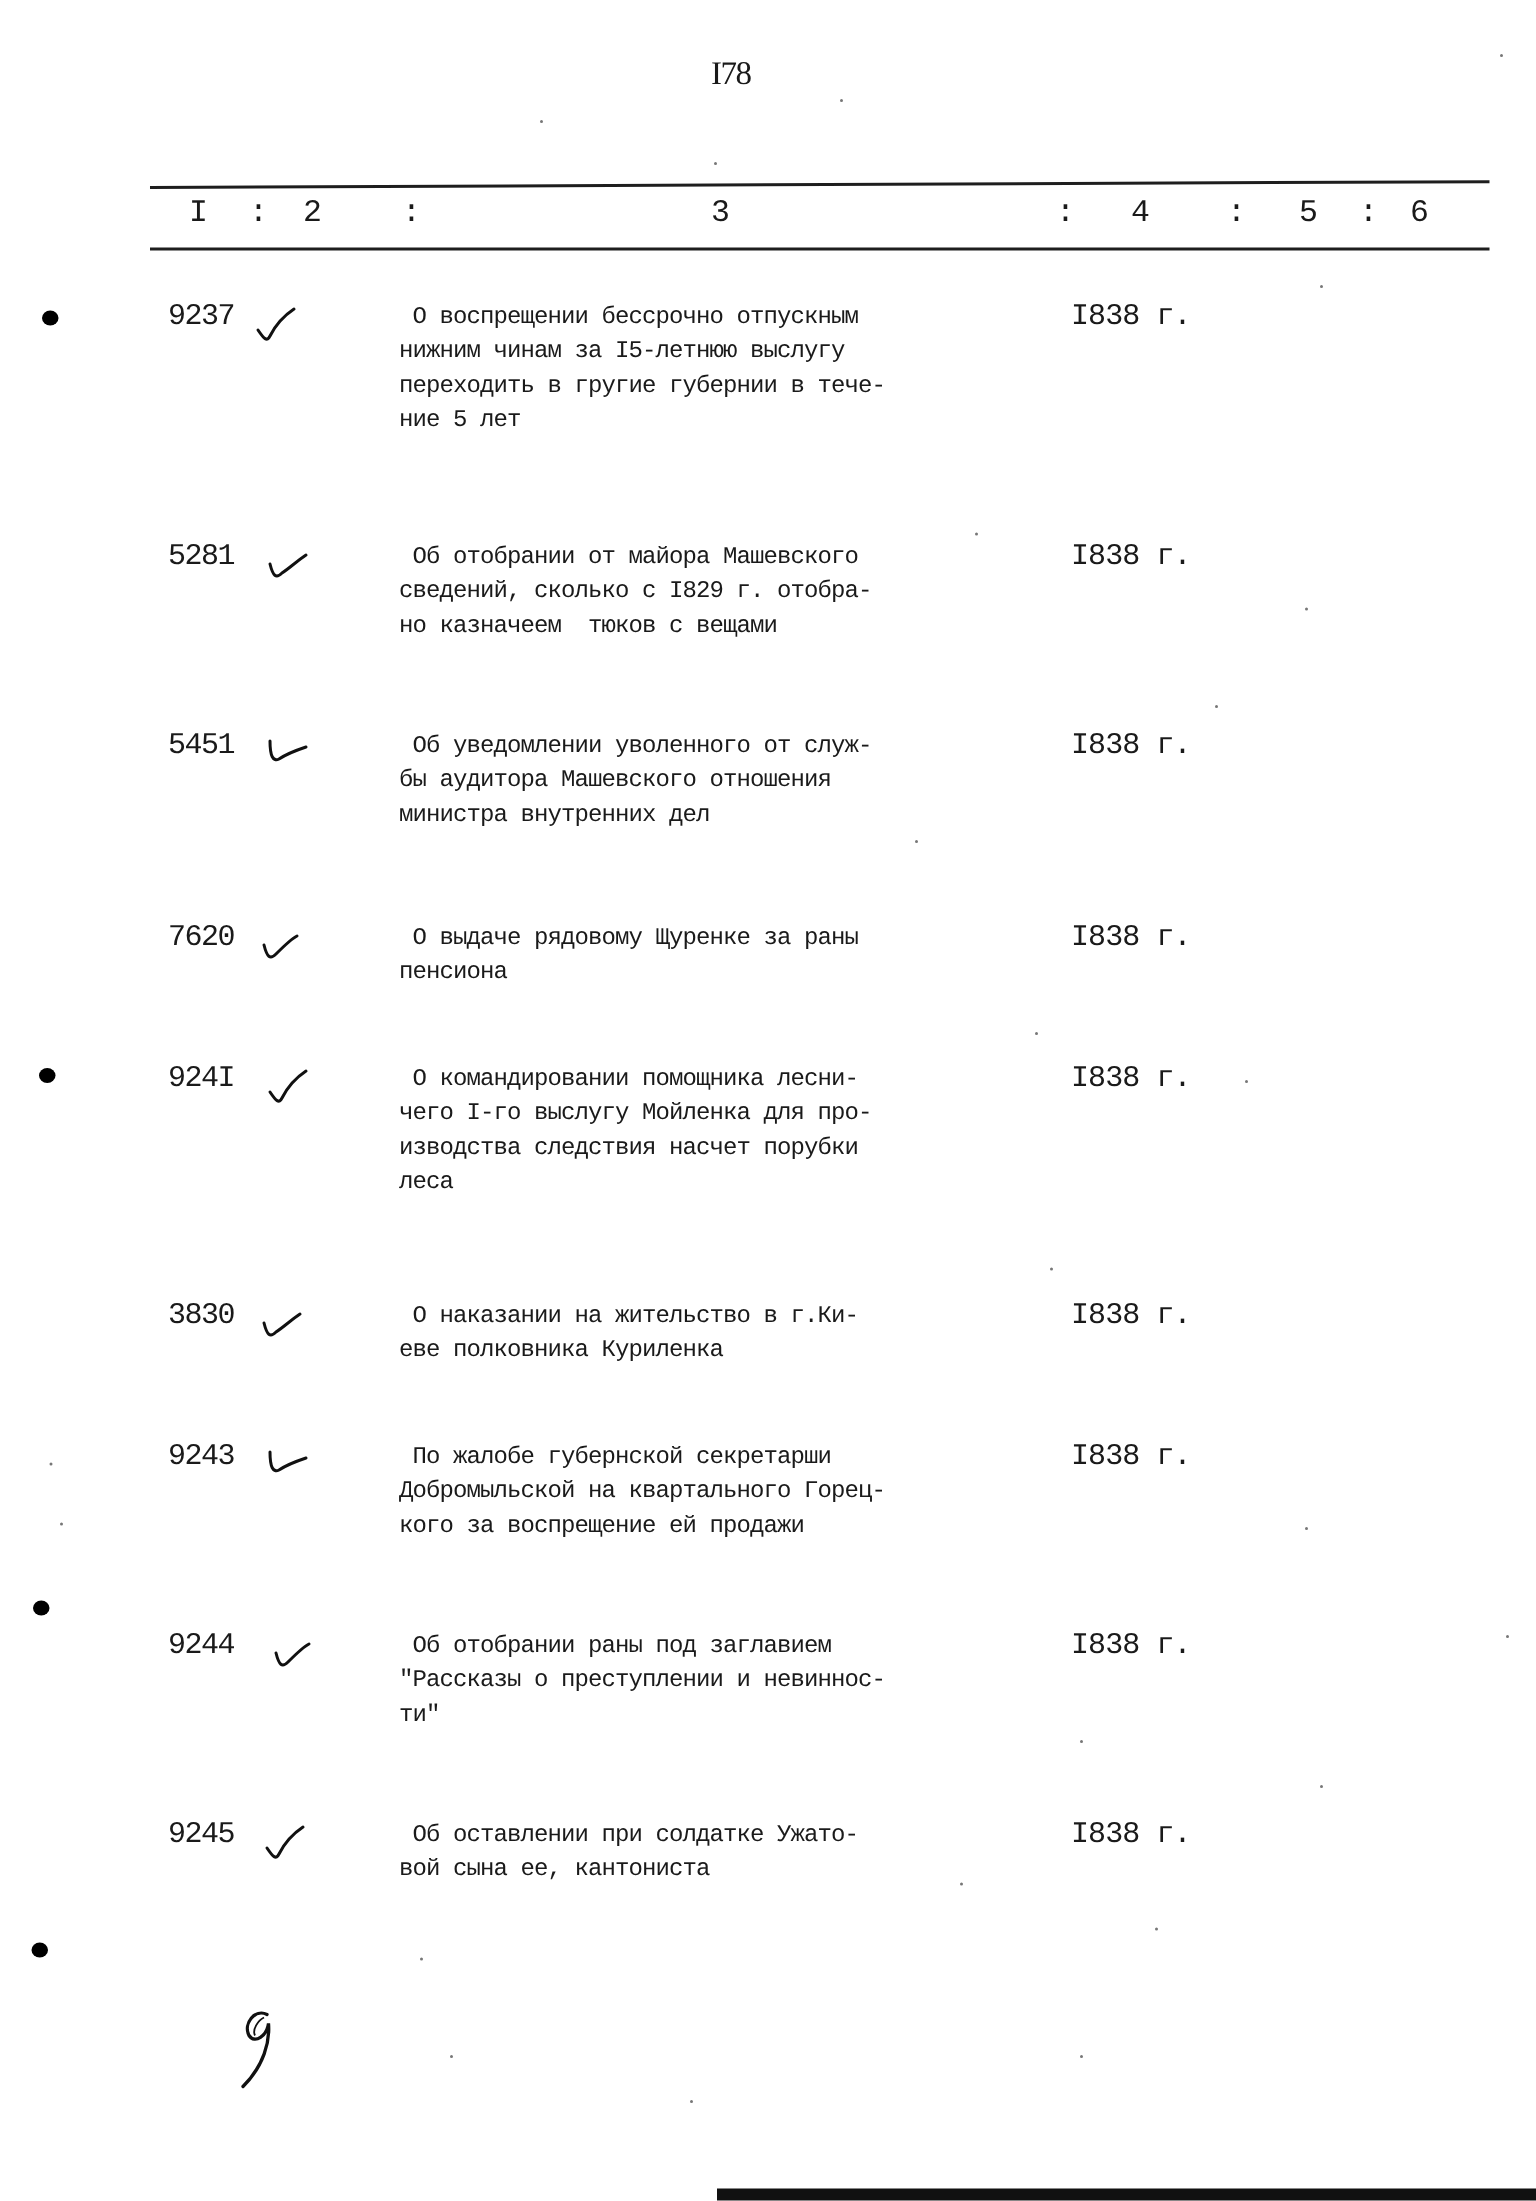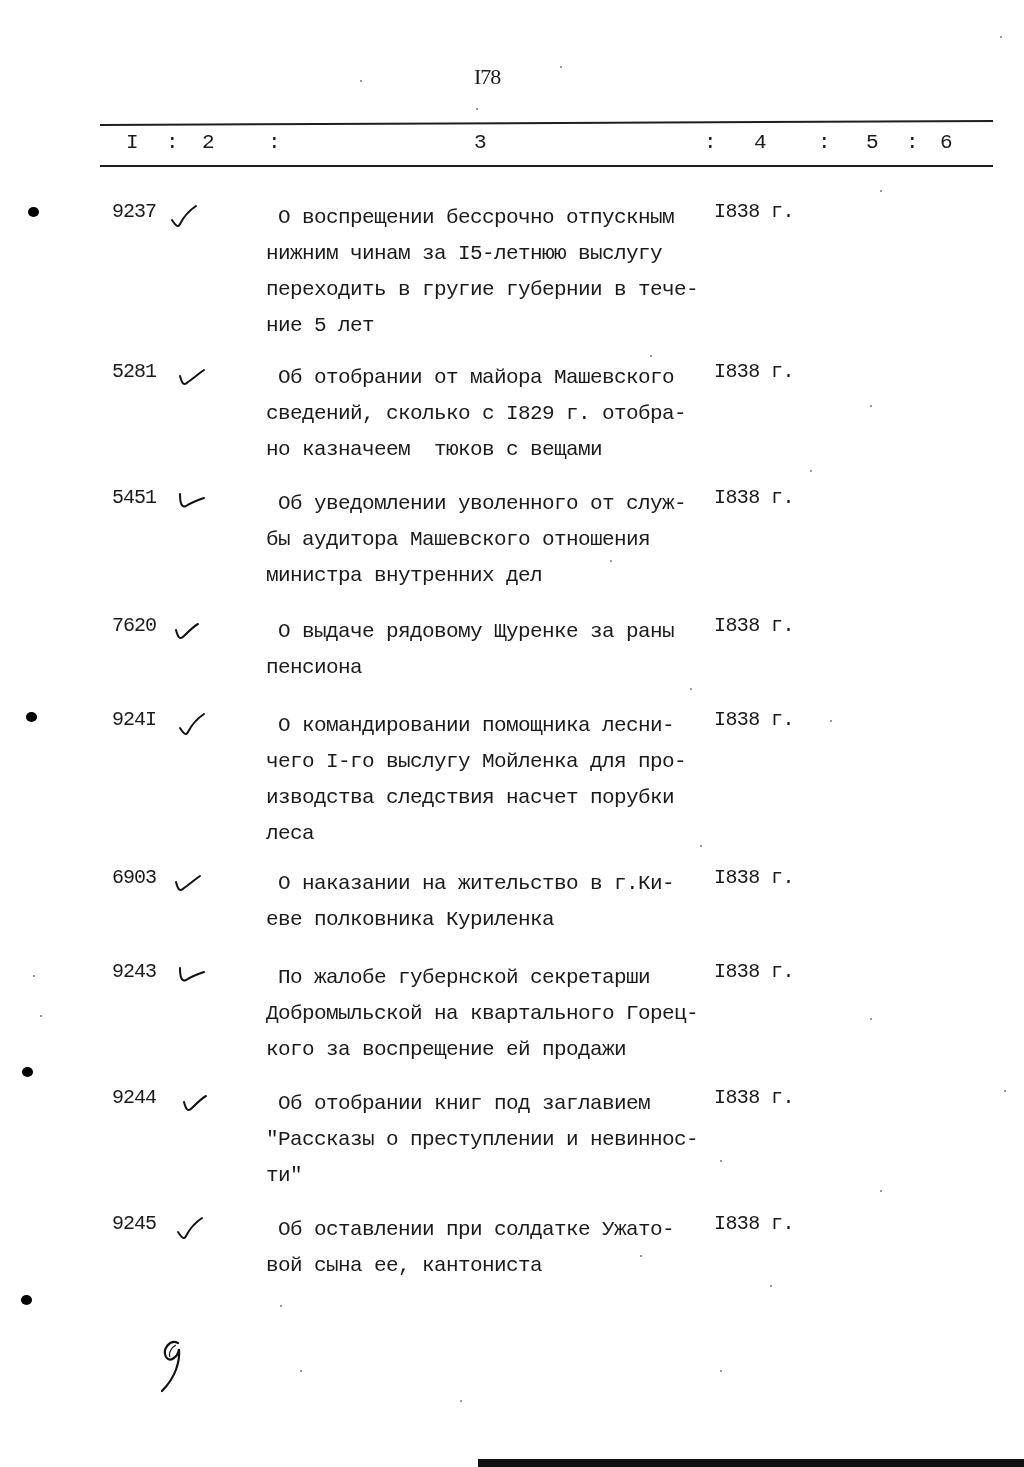--- a/index.html
+++ b/index.html
@@ -15,21 +15,20 @@
       font-family: "Liberation Mono", "DejaVu Sans Mono", monospace;
       color: #1a1a1a;
     }
     .page-number {
       position: absolute;
       top: 36px;
       left: 474px;
       font-size: 22px;
       letter-spacing: -1px;
       font-family: "Liberation Serif", "DejaVu Serif", serif;
-      margin-top: 28px;
     }
     .rule {
       position: absolute;
       left: 100px;
       width: 893px;
       height: 2px;
       background: #1e1e1e;
     }
     .rule.top { top: 124px; transform: rotate(-0.25deg); transform-origin: left; }
     .rule.bottom { top: 165px; }
@@ -67,22 +66,22 @@
       position: absolute;
       top: 2px;
       width: 30px;
       height: 26px;
     }
     .entry-text {
       position: absolute;
       left: 266px;
       top: 0;
       width: 470px;
-      font-size: 21px;
-      line-height: 36px;
+      font-size: 16px;
+      line-height: 23px;
       letter-spacing: -0.6px;
       white-space: pre;
     }
     .entry-year {
       position: absolute;
       left: 714px;
       top: 0;
       font-size: 20px;
       letter-spacing: -0.6px;
       white-space: pre;
@@ -186,21 +185,21 @@
         <svg class="check-mark" viewBox="0 0 30 26" style="left: 176px;">
           <path d="M4 18 C8 24 10 26 12 22 C16 14 22 8 28 4" fill="none" stroke="#111111" stroke-width="2" stroke-linecap="round"></path>
         </svg>
         <div class="entry-text"> О командировании помощника лесни-
 чего I-го выслугу Мойленка для про-
 изводства следствия насчет порубки
 леса</div>
         <span class="entry-year">I838 г.</span>
       </div>
       <div class="entry" style="top: 866px;">
-        <span class="entry-number">6903</span>
+        <span class="entry-number">3830</span>
         <svg class="check-mark" viewBox="0 0 30 26" style="left: 172px;">
           <path d="M4 14 C6 22 8 24 12 20 C18 16 22 12 28 8" fill="none" stroke="#111111" stroke-width="2" stroke-linecap="round"></path>
         </svg>
         <div class="entry-text"> О наказании на жительство в г.Ки-
 еве полковника Куриленка</div>
         <span class="entry-year">I838 г.</span>
       </div>
       <div class="entry" style="top: 960px;">
         <span class="entry-number">9243</span>
         <svg class="check-mark" viewBox="0 0 30 26" style="left: 176px;">
@@ -209,21 +208,21 @@
         <div class="entry-text"> По жалобе губернской секретарши
 Добромыльской на квартального Горец-
 кого за воспрещение ей продажи</div>
         <span class="entry-year">I838 г.</span>
       </div>
       <div class="entry" style="top: 1086px;">
         <span class="entry-number">9244</span>
         <svg class="check-mark" viewBox="0 0 30 26" style="left: 180px;">
           <path d="M4 14 C6 22 8 24 12 20 C18 14 22 10 26 8" fill="none" stroke="#111111" stroke-width="2" stroke-linecap="round"></path>
         </svg>
-        <div class="entry-text"> Об отобрании книг под заглавием
+        <div class="entry-text"> Об отобрании раны под заглавием
 "Рассказы о преступлении и невиннос-
 ти"</div>
         <span class="entry-year">I838 г.</span>
       </div>
       <div class="entry" style="top: 1212px;">
         <span class="entry-number">9245</span>
         <svg class="check-mark" viewBox="0 0 30 26" style="left: 174px;">
           <path d="M4 18 C8 24 10 26 12 22 C16 14 22 8 28 4" fill="none" stroke="#111111" stroke-width="2" stroke-linecap="round"></path>
         </svg>
         <div class="entry-text"> Об оставлении при солдатке Ужато-

